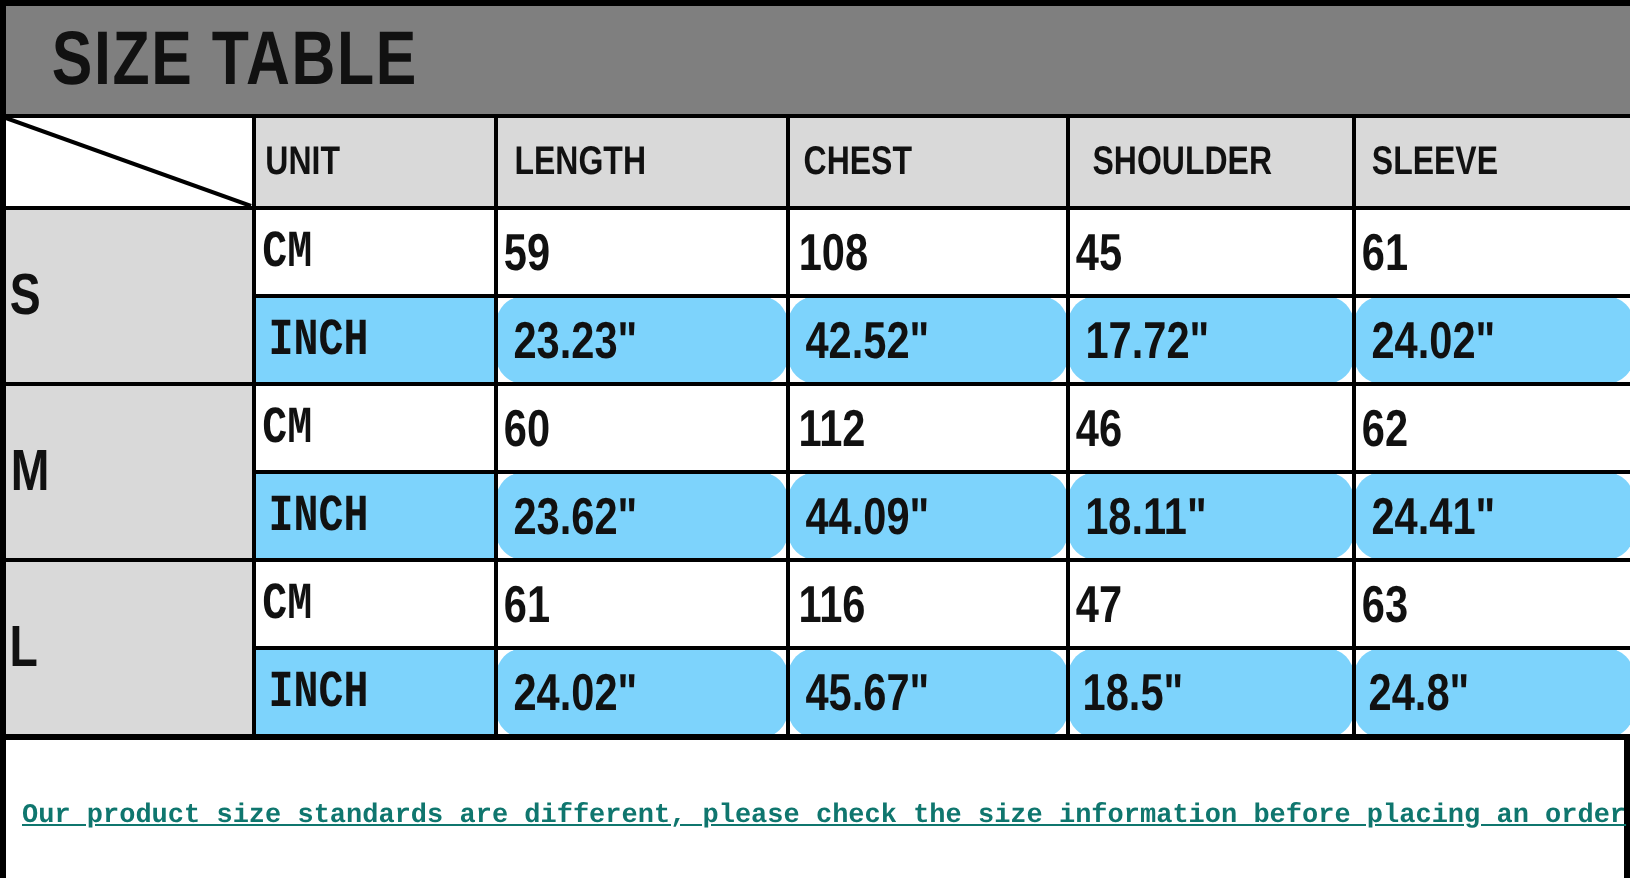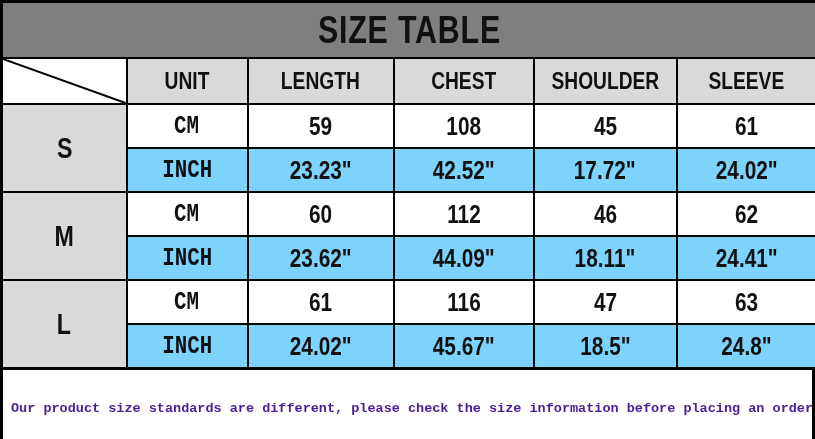--- a/index.html
+++ b/index.html
@@ -12,21 +12,20 @@
     overflow: hidden;
   }
   table.size-table {
     border-collapse: collapse;
     table-layout: fixed;
     width: 815px;
     border: 3px solid #000000;
   }
   table.size-table td {
     border: 2px solid #000000;
-    text-align: center;
     vertical-align: middle;
     padding: 0;
     overflow: hidden;
   }
   
   .cx {
     display: inline-block;
     transform: scaleX(0.8);
     transform-origin: center;
     white-space: nowrap;
@@ -37,56 +36,57 @@
   }
   .title-text {
     font-size: 38px;
     font-weight: 700;
     color: #111111;
     letter-spacing: 1px;
   }
   .header-row td {
     height: 44px;
     background: #d9d9d9;
-    font-size: 24px;
+    font-size: 20px;
     font-weight: 700;
     color: #111111;
   }
   .header-row td.corner-cell {
     background: #ffffff;
     position: relative;
   }
   .corner-cell svg { position: absolute; top: 0; left: 0; width: 100%; height: 100%; display: block; }
   .data-row td { height: 42px; font-size: 26px; color: #111111; }
   .cm-row td { background: #ffffff; }
   .inch-row td { background: #7dd3fc; }
   td.size-cell {
     background: #d9d9d9 !important;
     font-size: 29px;
     font-weight: 700;
   }
   td.unit-cell { font-weight: 700; font-family: Liberation Mono, monospace; }
-  td.val-cell { font-weight: 600; }
+  td.val-cell { font-weight: 600; border-radius: 14px; }
   .note {
     box-sizing: border-box;
     width: 815px;
     height: 79px;
     border: 3px solid #000000;
     border-top: none;
     background: #ffffff;
     display: flex;
     align-items: center;
     padding-left: 8px;
   }
   .note span {
     font-family: "Liberation Mono", monospace;
     font-weight: 700;
     font-size: 13.5px;
-    color: #4c1d95;
+    color: #0f766e;
     white-space: nowrap;
+    text-decoration: underline;
   }
 </style>
 </head>
 <body>
 
 <div class="frame">
   <table class="size-table">
     <colgroup>
       <col style="width:125px">
         <col style="width:121px">

